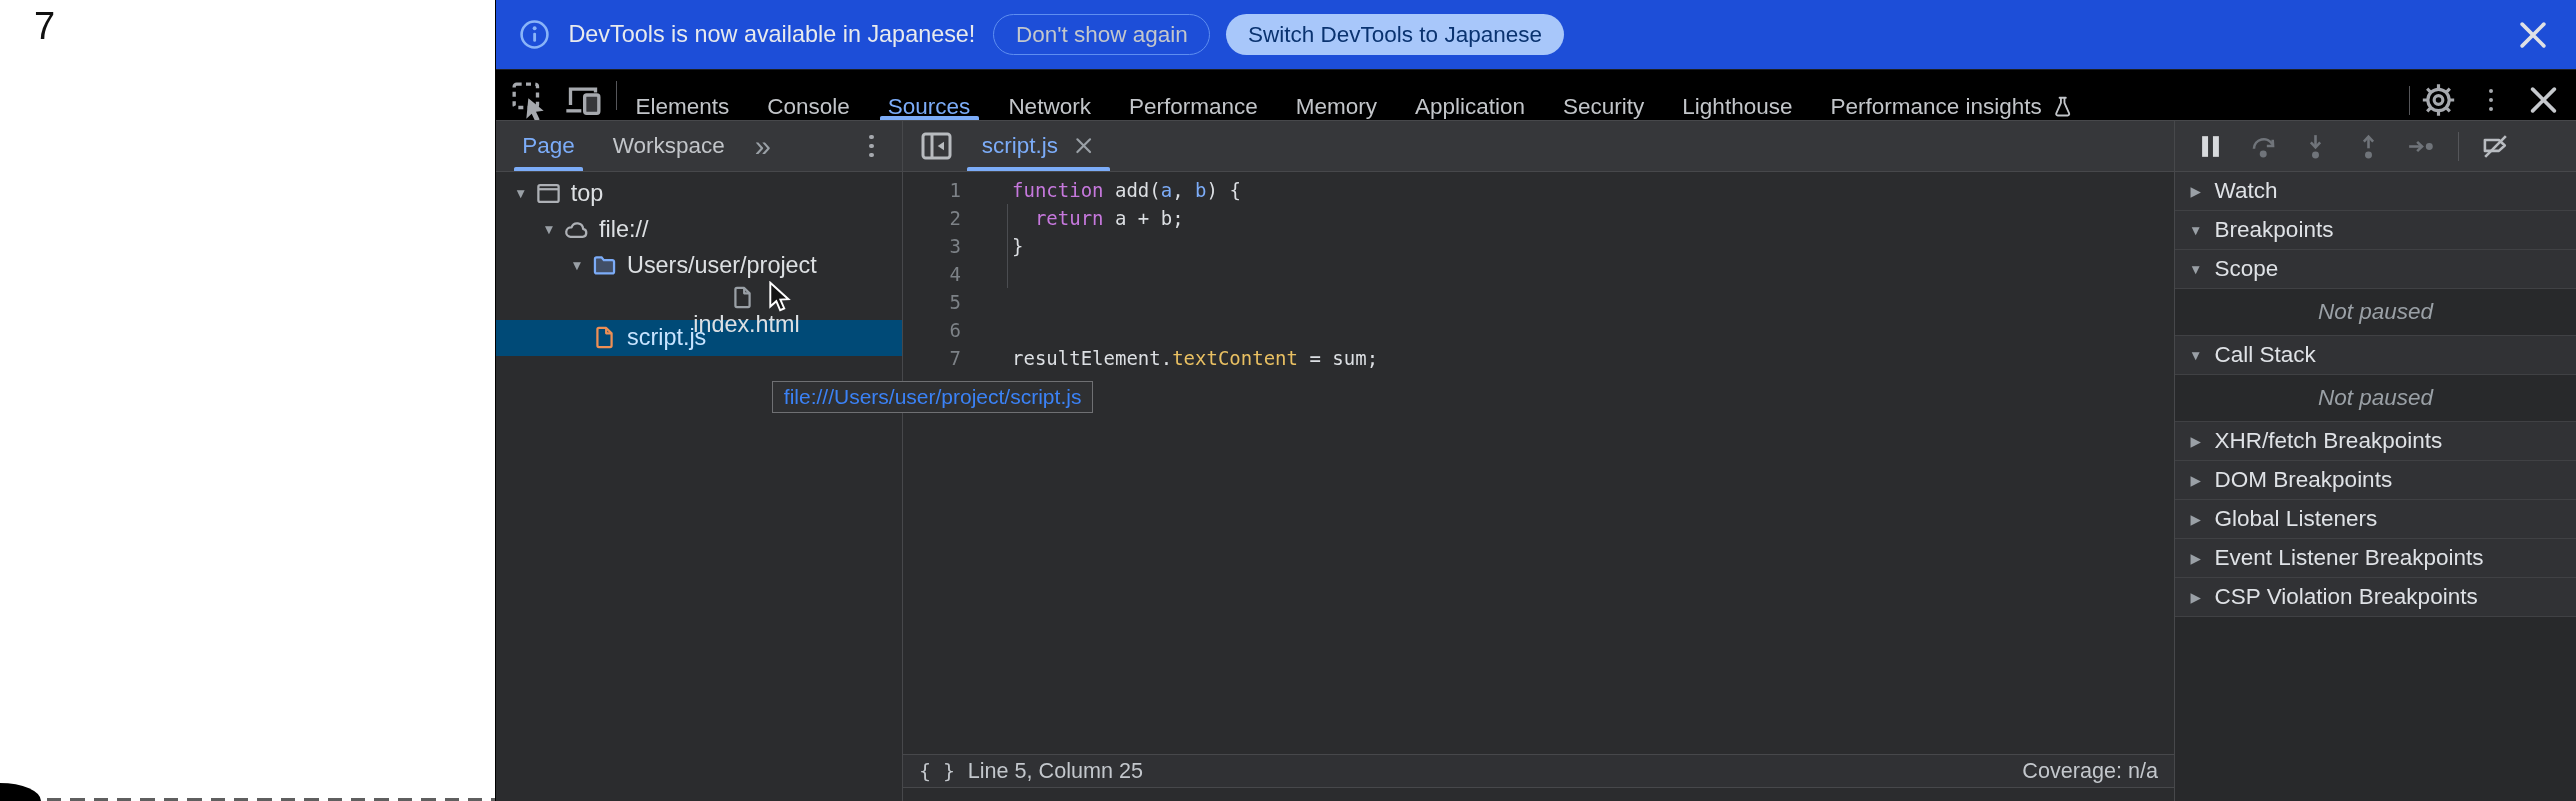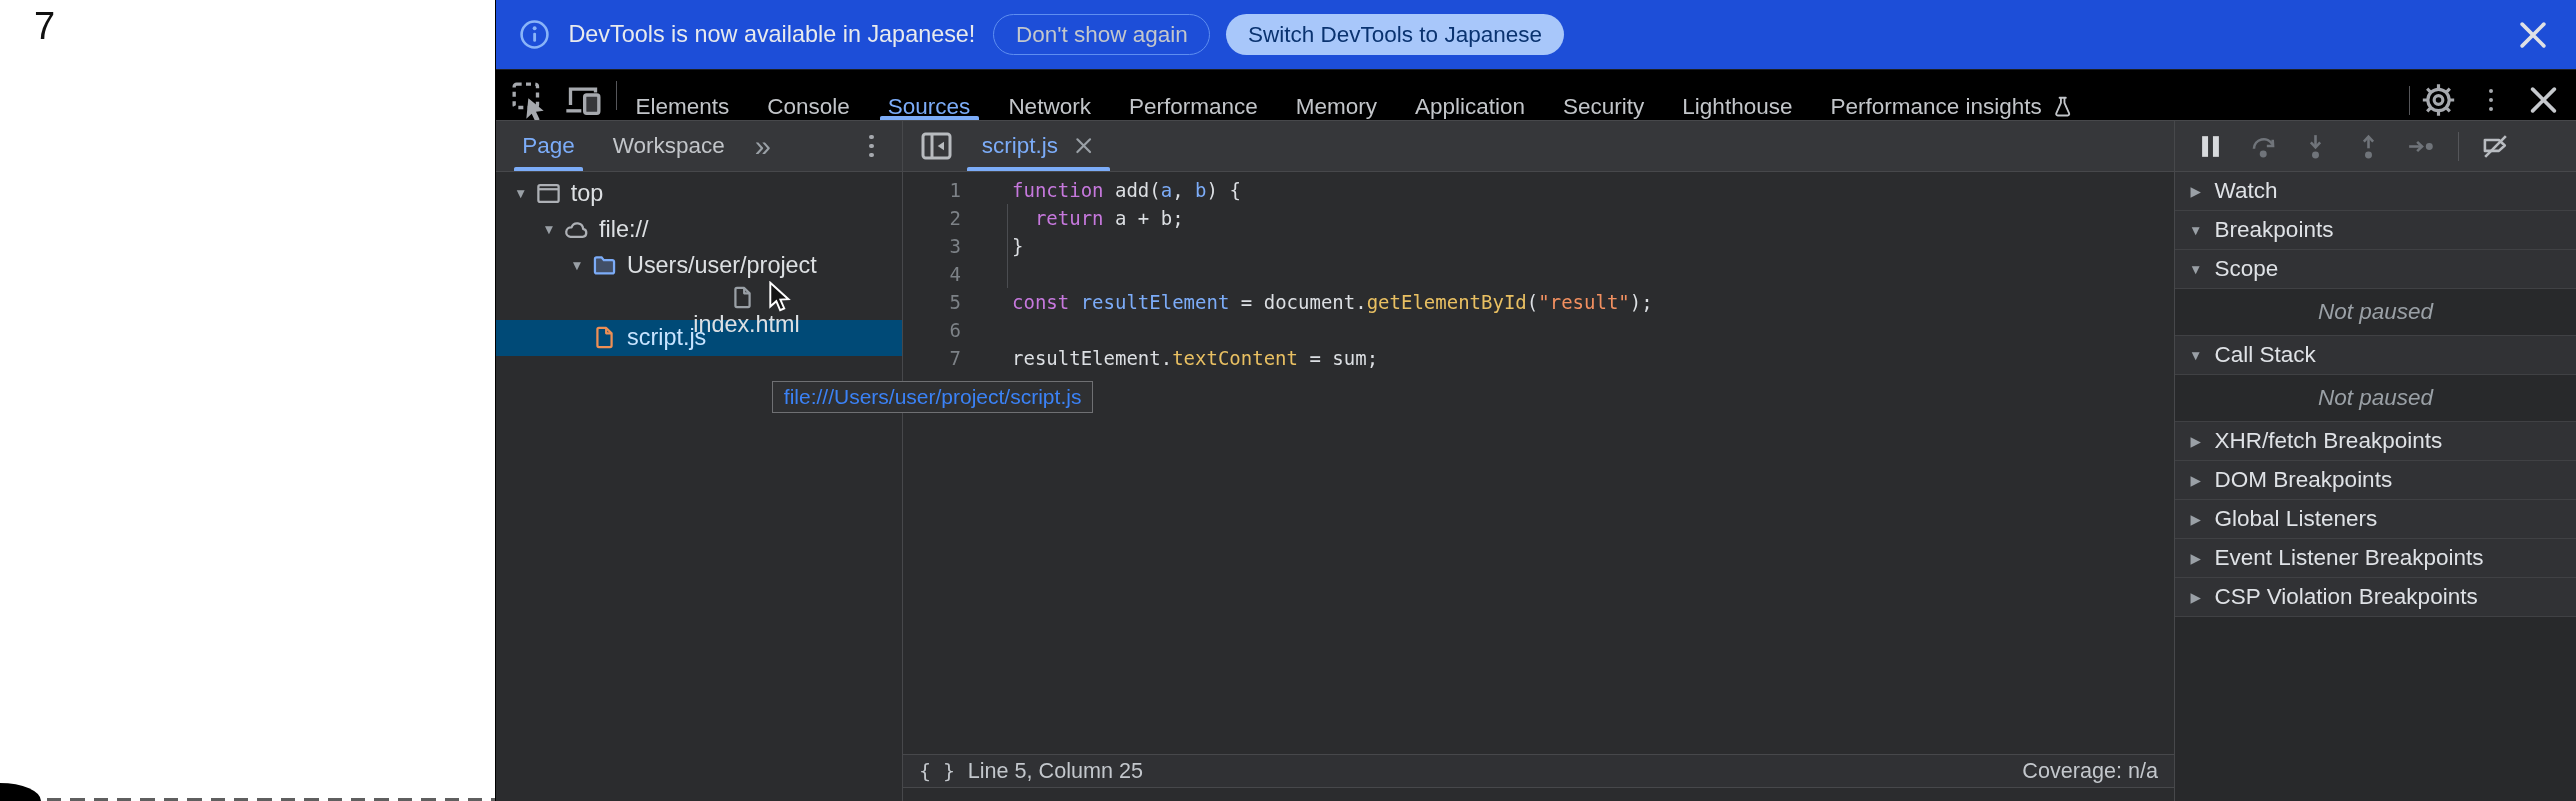--- a/index.html
+++ b/index.html
@@ -324,21 +324,20 @@
             <div class="code-line">
               <span class="gutter">3</span>
               <span class="code-text"><span class="guide"></span><span class="tk-pl">}</span></span>
             </div>
             <div class="code-line">
               <span class="gutter">4</span>
               <span class="code-text"><span class="guide"></span></span>
             </div>
             <div class="code-line">
               <span class="gutter">5</span>
-              <span class="code-text"><span class="tk-kw">const</span><span class="tk-pl"> </span><span class="tk-def">resultElement</span><span class="tk-pl"> = document.</span><span class="tk-prop">getElementById</span><span class="tk-pl">(</span><span class="tk-str">"result"</span><span class="tk-pl">);</span></span>
             </div>
             <div class="code-line">
               <span class="gutter">6</span>
             </div>
             <div class="code-line">
               <span class="gutter">7</span>
               <span class="code-text"><span class="tk-pl">resultElement.</span><span class="tk-prop">textContent</span><span class="tk-pl"> = sum;</span></span>
             </div>
           </div>
         <div class="statusbar">

